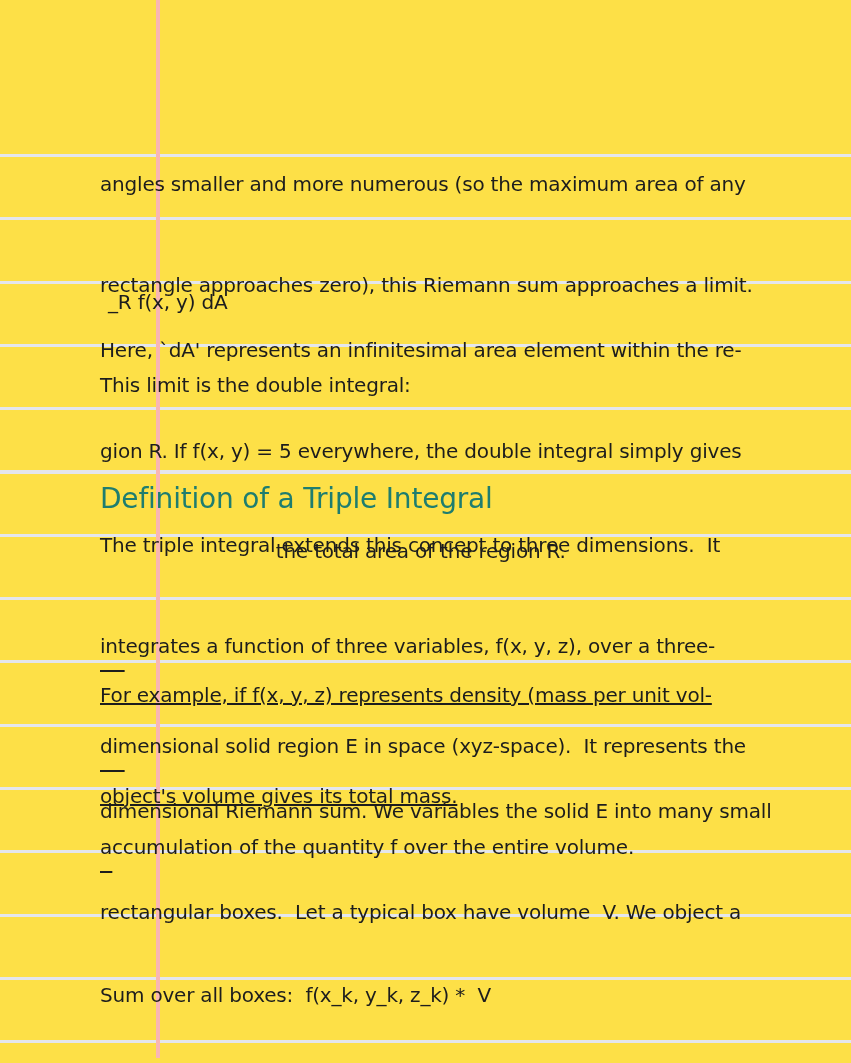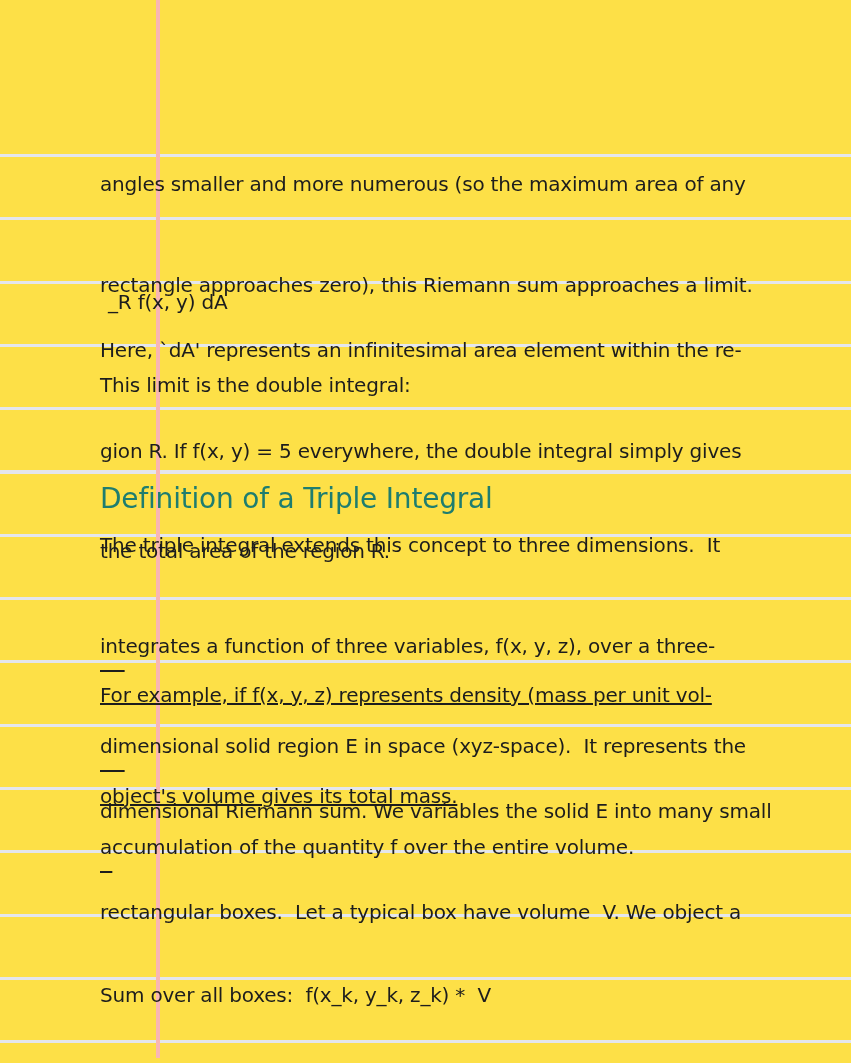--- a/index.html
+++ b/index.html
@@ -79,21 +79,21 @@
   <div class="block body-text" style="top:101px;">
     <div>angles smaller and more numerous (so the maximum area of any</div>
     <div>rectangle approaches zero), this Riemann sum approaches a limit.</div>
     <div>This limit is the double integral:</div>
   </div>
 
   <div class="block body-text formula" style="top:219px;">
     <div>_R f(x, y) dA</div>
   </div>
 
-  <div class="block body-text" style="top:267px;">
+  <div class="block body-text" style="top:267px;text-align:center;">
     <div>Here, `dA' represents an infinitesimal area element within the re-</div>
     <div>gion R. If f(x, y) = 5 everywhere, the double integral simply gives</div>
     <div>the total area of the region R.</div>
   </div>
 
   <div class="block heading" style="top:409px;">
     <div>Definition of a Triple Integral</div>
   </div>
 
   <div class="block body-text" style="top:462px;">

